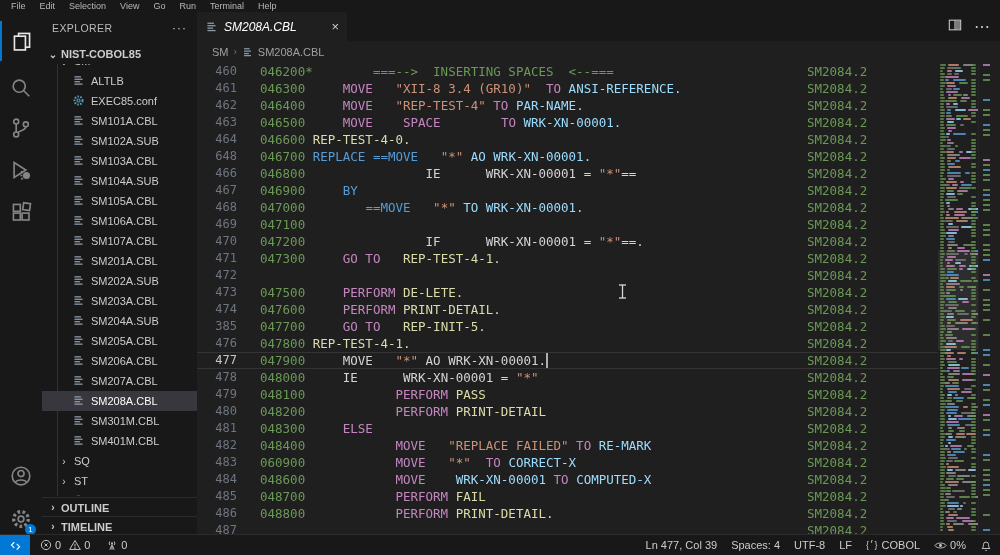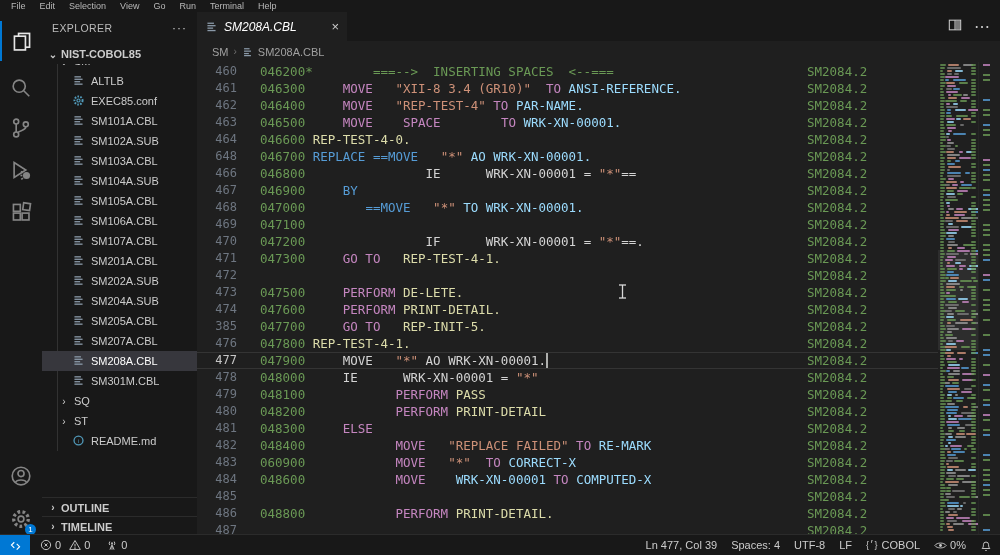--- a/index.html
+++ b/index.html
@@ -314,20 +314,33 @@
             <span class="ficon">
               <svg width="13" height="13" viewBox="0 0 16 16">
                 <g stroke="#8a99a8" stroke-width="1.6">
                   <line x1="3" y1="3.5" x2="11" y2="3.5"></line>
                   <line x1="3" y1="6.5" x2="13" y2="6.5"></line>
                   <line x1="3" y1="9.5" x2="10" y2="9.5"></line>
                   <line x1="3" y1="12.5" x2="13" y2="12.5"></line>
                 </g>
               </svg>
             </span>
+            <span>SM203A.CBL</span>
+          </div>
+          <div class="trow file">
+            <span class="ficon">
+              <svg width="13" height="13" viewBox="0 0 16 16">
+                <g stroke="#8a99a8" stroke-width="1.6">
+                  <line x1="3" y1="3.5" x2="11" y2="3.5"></line>
+                  <line x1="3" y1="6.5" x2="13" y2="6.5"></line>
+                  <line x1="3" y1="9.5" x2="10" y2="9.5"></line>
+                  <line x1="3" y1="12.5" x2="13" y2="12.5"></line>
+                </g>
+              </svg>
+            </span>
             <span>SM204A.SUB</span>
           </div>
           <div class="trow file">
             <span class="ficon">
               <svg width="13" height="13" viewBox="0 0 16 16">
                 <g stroke="#8a99a8" stroke-width="1.6">
                   <line x1="3" y1="3.5" x2="11" y2="3.5"></line>
                   <line x1="3" y1="6.5" x2="13" y2="6.5"></line>
                   <line x1="3" y1="9.5" x2="10" y2="9.5"></line>
                   <line x1="3" y1="12.5" x2="13" y2="12.5"></line>
@@ -340,20 +353,33 @@
             <span class="ficon">
               <svg width="13" height="13" viewBox="0 0 16 16">
                 <g stroke="#8a99a8" stroke-width="1.6">
                   <line x1="3" y1="3.5" x2="11" y2="3.5"></line>
                   <line x1="3" y1="6.5" x2="13" y2="6.5"></line>
                   <line x1="3" y1="9.5" x2="10" y2="9.5"></line>
                   <line x1="3" y1="12.5" x2="13" y2="12.5"></line>
                 </g>
               </svg>
             </span>
+            <span>SM206A.CBL</span>
+          </div>
+          <div class="trow file">
+            <span class="ficon">
+              <svg width="13" height="13" viewBox="0 0 16 16">
+                <g stroke="#8a99a8" stroke-width="1.6">
+                  <line x1="3" y1="3.5" x2="11" y2="3.5"></line>
+                  <line x1="3" y1="6.5" x2="13" y2="6.5"></line>
+                  <line x1="3" y1="9.5" x2="10" y2="9.5"></line>
+                  <line x1="3" y1="12.5" x2="13" y2="12.5"></line>
+                </g>
+              </svg>
+            </span>
             <span>SM207A.CBL</span>
           </div>
           <div class="trow file sel">
             <span class="ficon">
               <svg width="13" height="13" viewBox="0 0 16 16">
                 <g stroke="#8a99a8" stroke-width="1.6">
                   <line x1="3" y1="3.5" x2="11" y2="3.5"></line>
                   <line x1="3" y1="6.5" x2="13" y2="6.5"></line>
                   <line x1="3" y1="9.5" x2="10" y2="9.5"></line>
                   <line x1="3" y1="12.5" x2="13" y2="12.5"></line>
@@ -367,20 +393,33 @@
               <svg width="13" height="13" viewBox="0 0 16 16">
                 <g stroke="#8a99a8" stroke-width="1.6">
                   <line x1="3" y1="3.5" x2="11" y2="3.5"></line>
                   <line x1="3" y1="6.5" x2="13" y2="6.5"></line>
                   <line x1="3" y1="9.5" x2="10" y2="9.5"></line>
                   <line x1="3" y1="12.5" x2="13" y2="12.5"></line>
                 </g>
               </svg>
             </span>
             <span>SM301M.CBL</span>
+          </div>
+          <div class="trow file">
+            <span class="ficon">
+              <svg width="13" height="13" viewBox="0 0 16 16">
+                <g stroke="#8a99a8" stroke-width="1.6">
+                  <line x1="3" y1="3.5" x2="11" y2="3.5"></line>
+                  <line x1="3" y1="6.5" x2="13" y2="6.5"></line>
+                  <line x1="3" y1="9.5" x2="10" y2="9.5"></line>
+                  <line x1="3" y1="12.5" x2="13" y2="12.5"></line>
+                </g>
+              </svg>
+            </span>
+            <span>SM401M.CBL</span>
           </div>
           <div class="trow folder">
             <span class="chev">›</span>
             <span>SQ</span>
           </div>
           <div class="trow folder">
             <span class="chev">›</span>
             <span>ST</span>
           </div>
           <div class="trow file">
@@ -467,21 +506,21 @@
         <div class="crow"><span class="gut">385</span><span class="ct"><span class="c-seq">047700</span><span class="c-pl">     </span><span class="c-kw">GO TO</span><span class="c-pl">   </span><span class="c-py">REP-INIT-5.</span></span><span class="tag">SM2084.2</span></div>
         <div class="crow"><span class="gut">476</span><span class="ct"><span class="c-seq">047800</span><span class="c-pl"> </span><span class="c-py">REP-TEST-4-1.</span></span><span class="tag">SM2084.2</span></div>
         <div class="crow active"><span class="gut">477</span><span class="ct"><span class="c-seq">047900</span><span class="c-pl">     </span><span class="c-pl">MOVE</span><span class="c-pl">   </span><span class="c-str">"*"</span><span class="c-pl"> </span><span class="c-pl">AO WRK-XN-00001.</span></span><span class="tag">SM2084.2</span><div id="cursor"></div></div>
         <div class="crow"><span class="gut">478</span><span class="ct"><span class="c-seq">048000</span><span class="c-pl">     </span><span class="c-pl">IE</span><span class="c-pl">      </span><span class="c-pl">WRK-XN-00001 = </span><span class="c-str">"*"</span></span><span class="tag">SM2084.2</span></div>
         <div class="crow"><span class="gut">479</span><span class="ct"><span class="c-seq">048100</span><span class="c-pl">            </span><span class="c-kw">PERFORM</span><span class="c-pl"> </span><span class="c-py">PASS</span></span><span class="tag">SM2084.2</span></div>
         <div class="crow"><span class="gut">480</span><span class="ct"><span class="c-seq">048200</span><span class="c-pl">            </span><span class="c-kw">PERFORM</span><span class="c-pl"> </span><span class="c-py">PRINT-DETAIL</span></span><span class="tag">SM2084.2</span></div>
         <div class="crow"><span class="gut">481</span><span class="ct"><span class="c-seq">048300</span><span class="c-pl">     </span><span class="c-kw">ELSE</span></span><span class="tag">SM2084.2</span></div>
         <div class="crow"><span class="gut">482</span><span class="ct"><span class="c-seq">048400</span><span class="c-pl">            </span><span class="c-kw">MOVE</span><span class="c-pl">   </span><span class="c-str">"REPLACE FAILED"</span><span class="c-pl"> </span><span class="c-kw">TO</span><span class="c-pl"> </span><span class="c-id">RE-MARK</span></span><span class="tag">SM2084.2</span></div>
         <div class="crow"><span class="gut">483</span><span class="ct"><span class="c-seq">060900</span><span class="c-pl">            </span><span class="c-kw">MOVE</span><span class="c-pl">   </span><span class="c-str">"*"</span><span class="c-pl">  </span><span class="c-kw">TO</span><span class="c-pl"> </span><span class="c-id">CORRECT-X</span></span><span class="tag">SM2084.2</span></div>
         <div class="crow"><span class="gut">484</span><span class="ct"><span class="c-seq">048600</span><span class="c-pl">            </span><span class="c-kw">MOVE</span><span class="c-pl">    </span><span class="c-id">WRK-XN-00001</span><span class="c-pl"> </span><span class="c-kw">TO</span><span class="c-pl"> </span><span class="c-id">COMPUTED-X</span></span><span class="tag">SM2084.2</span></div>
-        <div class="crow"><span class="gut">485</span><span class="tag">SM2084.2</span></div>
+        <div class="crow"><span class="gut">485</span><span class="ct"><span class="c-seq">048700</span><span class="c-pl">            </span><span class="c-kw">PERFORM</span><span class="c-pl"> </span><span class="c-py">FAIL</span></span><span class="tag">SM2084.2</span></div>
         <div class="crow"><span class="gut">486</span><span class="ct"><span class="c-seq">048800</span><span class="c-pl">            </span><span class="c-kw">PERFORM</span><span class="c-pl"> </span><span class="c-py">PRINT-DETAIL.</span></span><span class="tag">SM2084.2</span></div>
         <div class="crow"><span class="gut">487</span><span class="tag">SM2084.2</span></div>
       </div>
 
     <div id="minimap">
       <div id="mm-slider"></div>
     <div class="mmb" style="top: 2px; left: 2px; width: 5.65765px; background: rgb(106, 153, 85); opacity: 0.75;"></div>
         <div class="mmb" style="top: 2px; left: 9.87697px; width: 11.4683px; background: rgb(206, 145, 120); opacity: 0.8;"></div>
         <div class="mmb" style="top: 2px; left: 25.2294px; width: 9.55535px; background: rgb(154, 154, 154); opacity: 0.8;"></div>
         <div class="mmb" style="top: 2px; left: 33px; width: 5px; background: rgb(106, 153, 85); opacity: 0.75;"></div>

